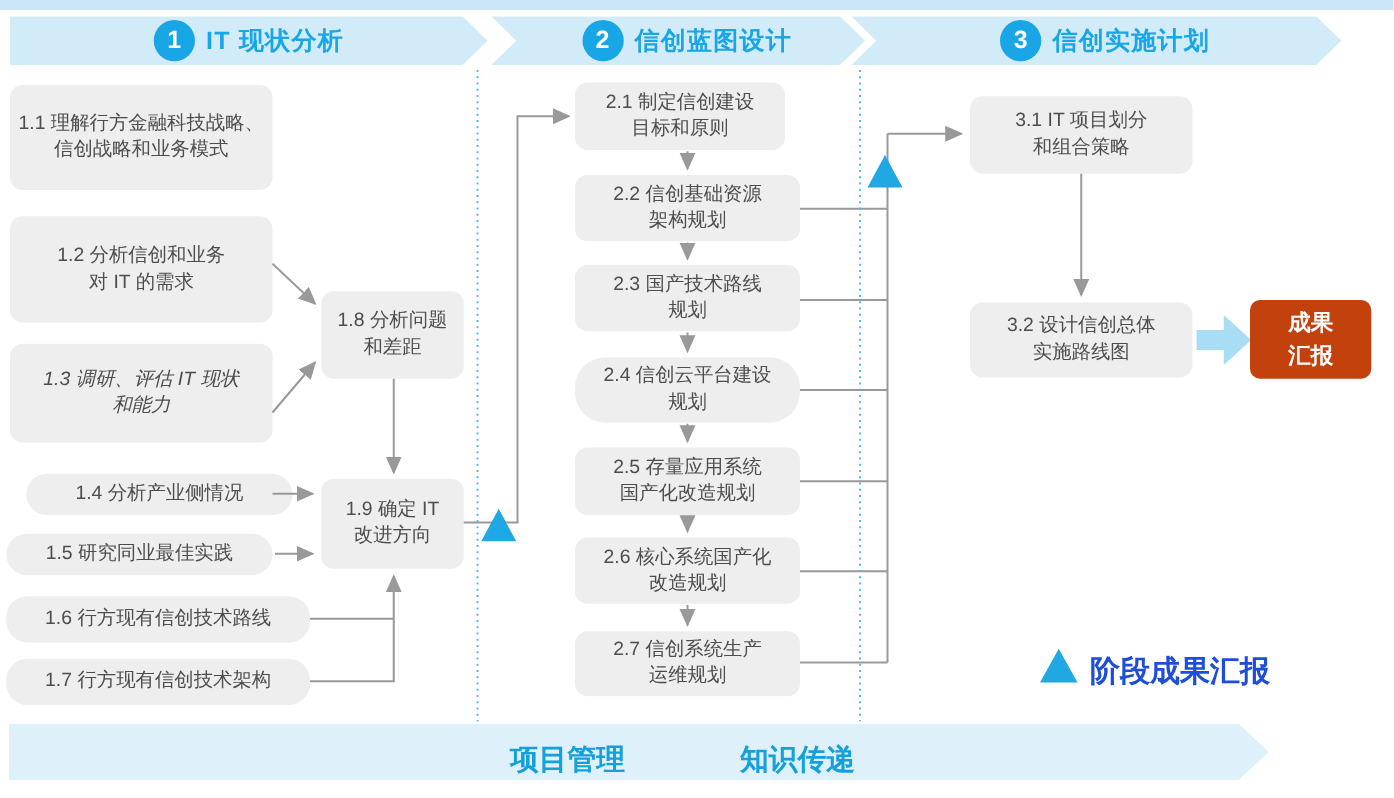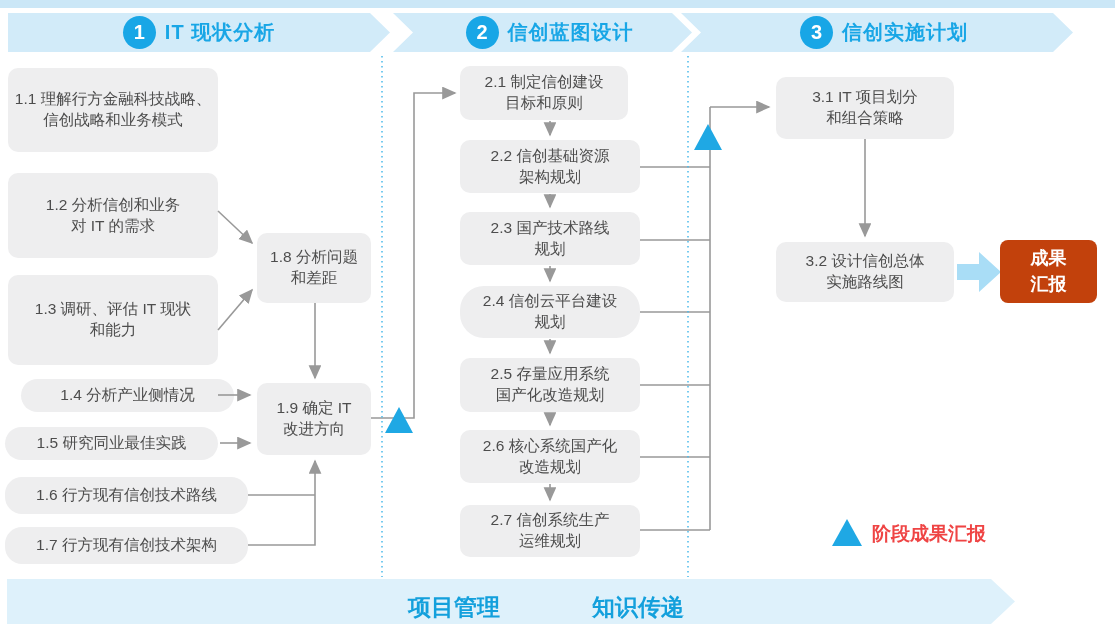--- a/index.html
+++ b/index.html
@@ -15,21 +15,21 @@
        font-size:20px;display:flex;align-items:center;justify-content:center;flex:0 0 auto;}
   .btitle{color:#18a6e6;font-weight:bold;font-size:20px;letter-spacing:1px;white-space:nowrap;}
   .box{position:absolute;background:#eeeeef;border-radius:10px;color:#4d4d4d;font-size:15.5px;
        line-height:1.35;display:flex;flex-direction:column;align-items:center;justify-content:center;
        text-align:center;}
   .box span{white-space:nowrap;}
   .pill{border-radius:17px;}
   .result{background:#c2410c;color:#ffffff;font-weight:bold;font-size:18px;border-radius:8px;line-height:1.4;}
   .block-arrow{position:absolute;left:957px;top:252px;width:44px;height:40px;background:#a9ddf6;
        clip-path:polygon(0 30%, 50% 30%, 50% 0, 100% 50%, 50% 100%, 50% 70%, 0 70%);}
-  .legend-label{position:absolute;left:872px;top:521px;font-size:19px;font-weight:bold;color:#ef4444;white-space:nowrap;}
+  .legend-label{position:absolute;left:872px;top:521px;font-size:24px;font-weight:bold;color:#1d4ed8;white-space:nowrap;}
   .footer-banner{position:absolute;left:7px;top:579px;width:1008px;height:45px;background:#def1fb;
        clip-path:polygon(0 0, calc(100% - 24px) 0, 100% 50%, calc(100% - 24px) 100%, 0 100%);}
   .footer-label{position:absolute;top:592px;font-size:23px;font-weight:bold;color:#13a0dc;white-space:nowrap;}
   .overlay{position:absolute;left:0;top:0;pointer-events:none;}
 </style>
 </head>
 <body>
 
 <div class="stage">
 
@@ -49,21 +49,21 @@
   </div>
 
   <div class="box" style="left:8px;top:68px;width:210px;height:84px;">
     <span>1.1 理解行方金融科技战略、</span>
     <span>信创战略和业务模式</span>
   </div>
   <div class="box" style="left:8px;top:173px;width:210px;height:85px;">
     <span>1.2 分析信创和业务</span>
     <span>对 IT 的需求</span>
   </div>
-  <div class="box" style="left:8px;top:275px;width:210px;height:90px;">
+  <div class="box" style="left:8px;top:275px;width:210px;height:79px;font-style:italic;">
     <span>1.3 调研、评估 IT 现状</span>
     <span>和能力</span>
   </div>
   <div class="box pill" style="left:21px;top:379px;width:213px;height:33px;">
     <span>1.4 分析产业侧情况</span>
   </div>
   <div class="box pill" style="left:5px;top:427px;width:213px;height:33px;">
     <span>1.5 研究同业最佳实践</span>
   </div>
   <div class="box pill" style="left:5px;top:477px;width:243px;height:37px;">

